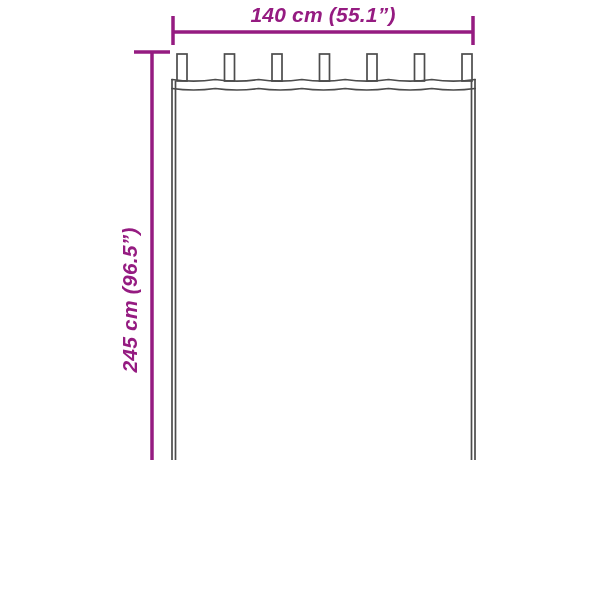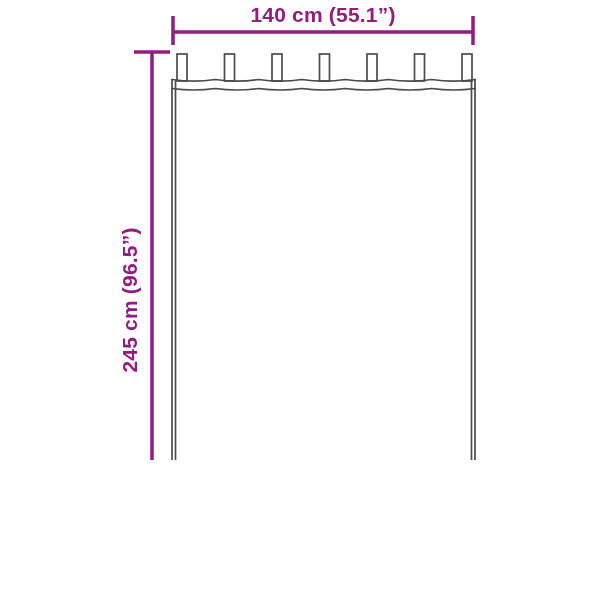--- a/index.html
+++ b/index.html
@@ -7,20 +7,21 @@
     padding: 0;
     background: #ffffff;
     font-family: "Liberation Sans", sans-serif;
   }
   .canvas {
     position: relative;
     width: 600px;
     height: 460px;
     background: var(--bg, #ffffff);
     overflow: hidden;
+    font-style: italic;
   }
   .drawing {
     position: absolute;
     left: 0;
     top: 0;
     width: 600px;
     height: 600px;
   }
   
   .curtain-stroke {

